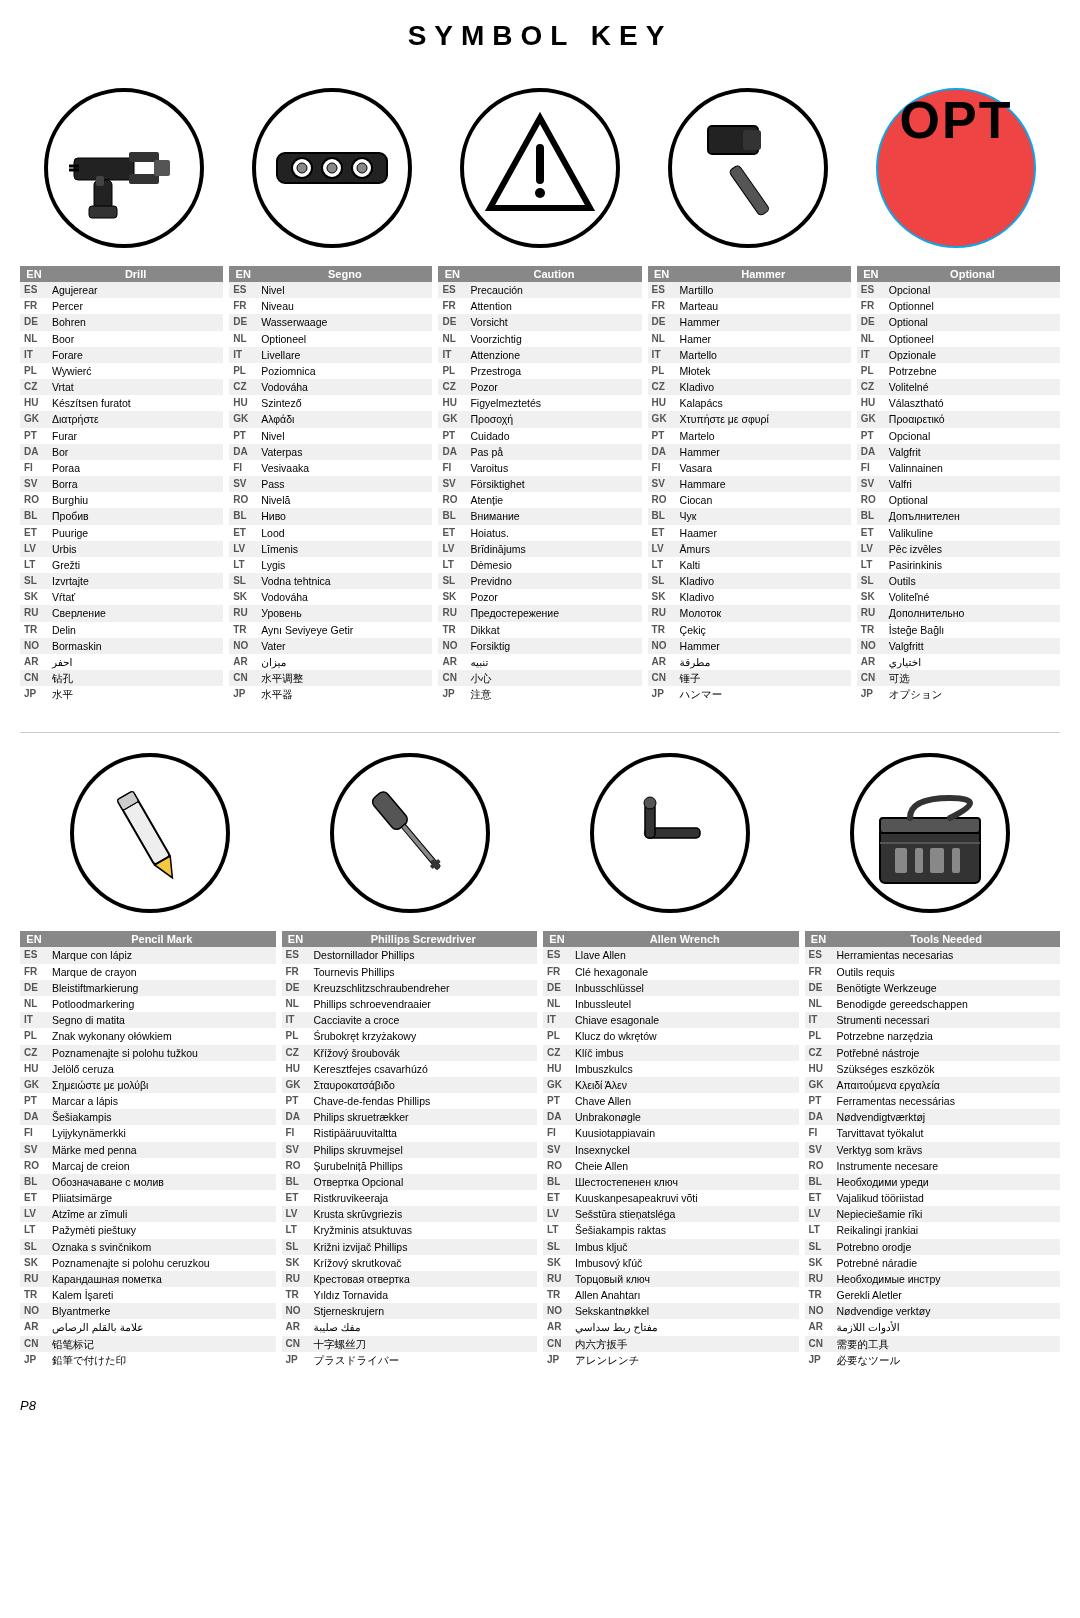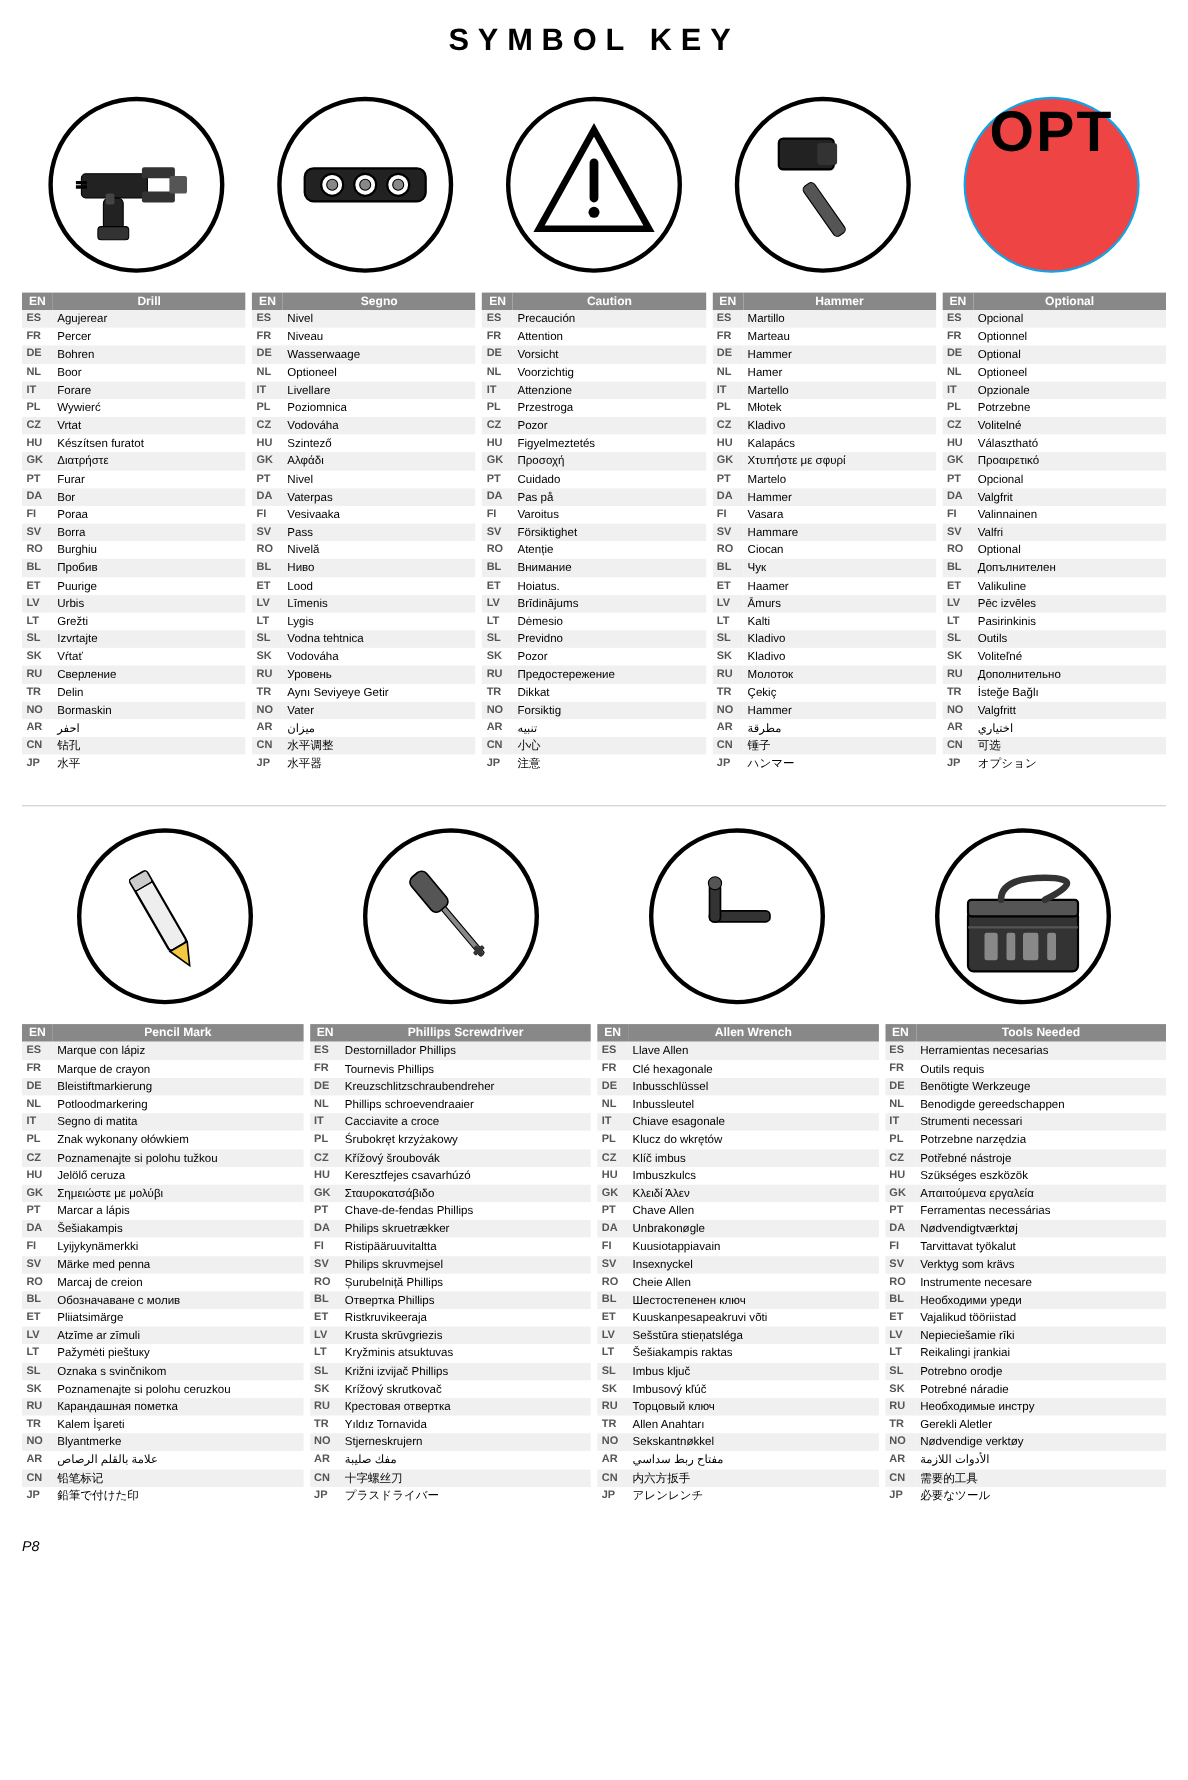--- a/index.html
+++ b/index.html
@@ -981,21 +981,21 @@
         <tr>
           <td class="lang-code">SV</td>
           <td>Philips skruvmejsel</td>
         </tr>
         <tr>
           <td class="lang-code">RO</td>
           <td>Șurubelniță Phillips</td>
         </tr>
         <tr>
           <td class="lang-code">BL</td>
-          <td>Отвертка Phillips</td>
+          <td>Отвертка Opcional</td>
         </tr>
         <tr>
           <td class="lang-code">ET</td>
           <td>Ristkruvikeeraja</td>
         </tr>
         <tr>
           <td class="lang-code">LV</td>
           <td>Krusta skrūvgriezis</td>
         </tr>
         <tr>

